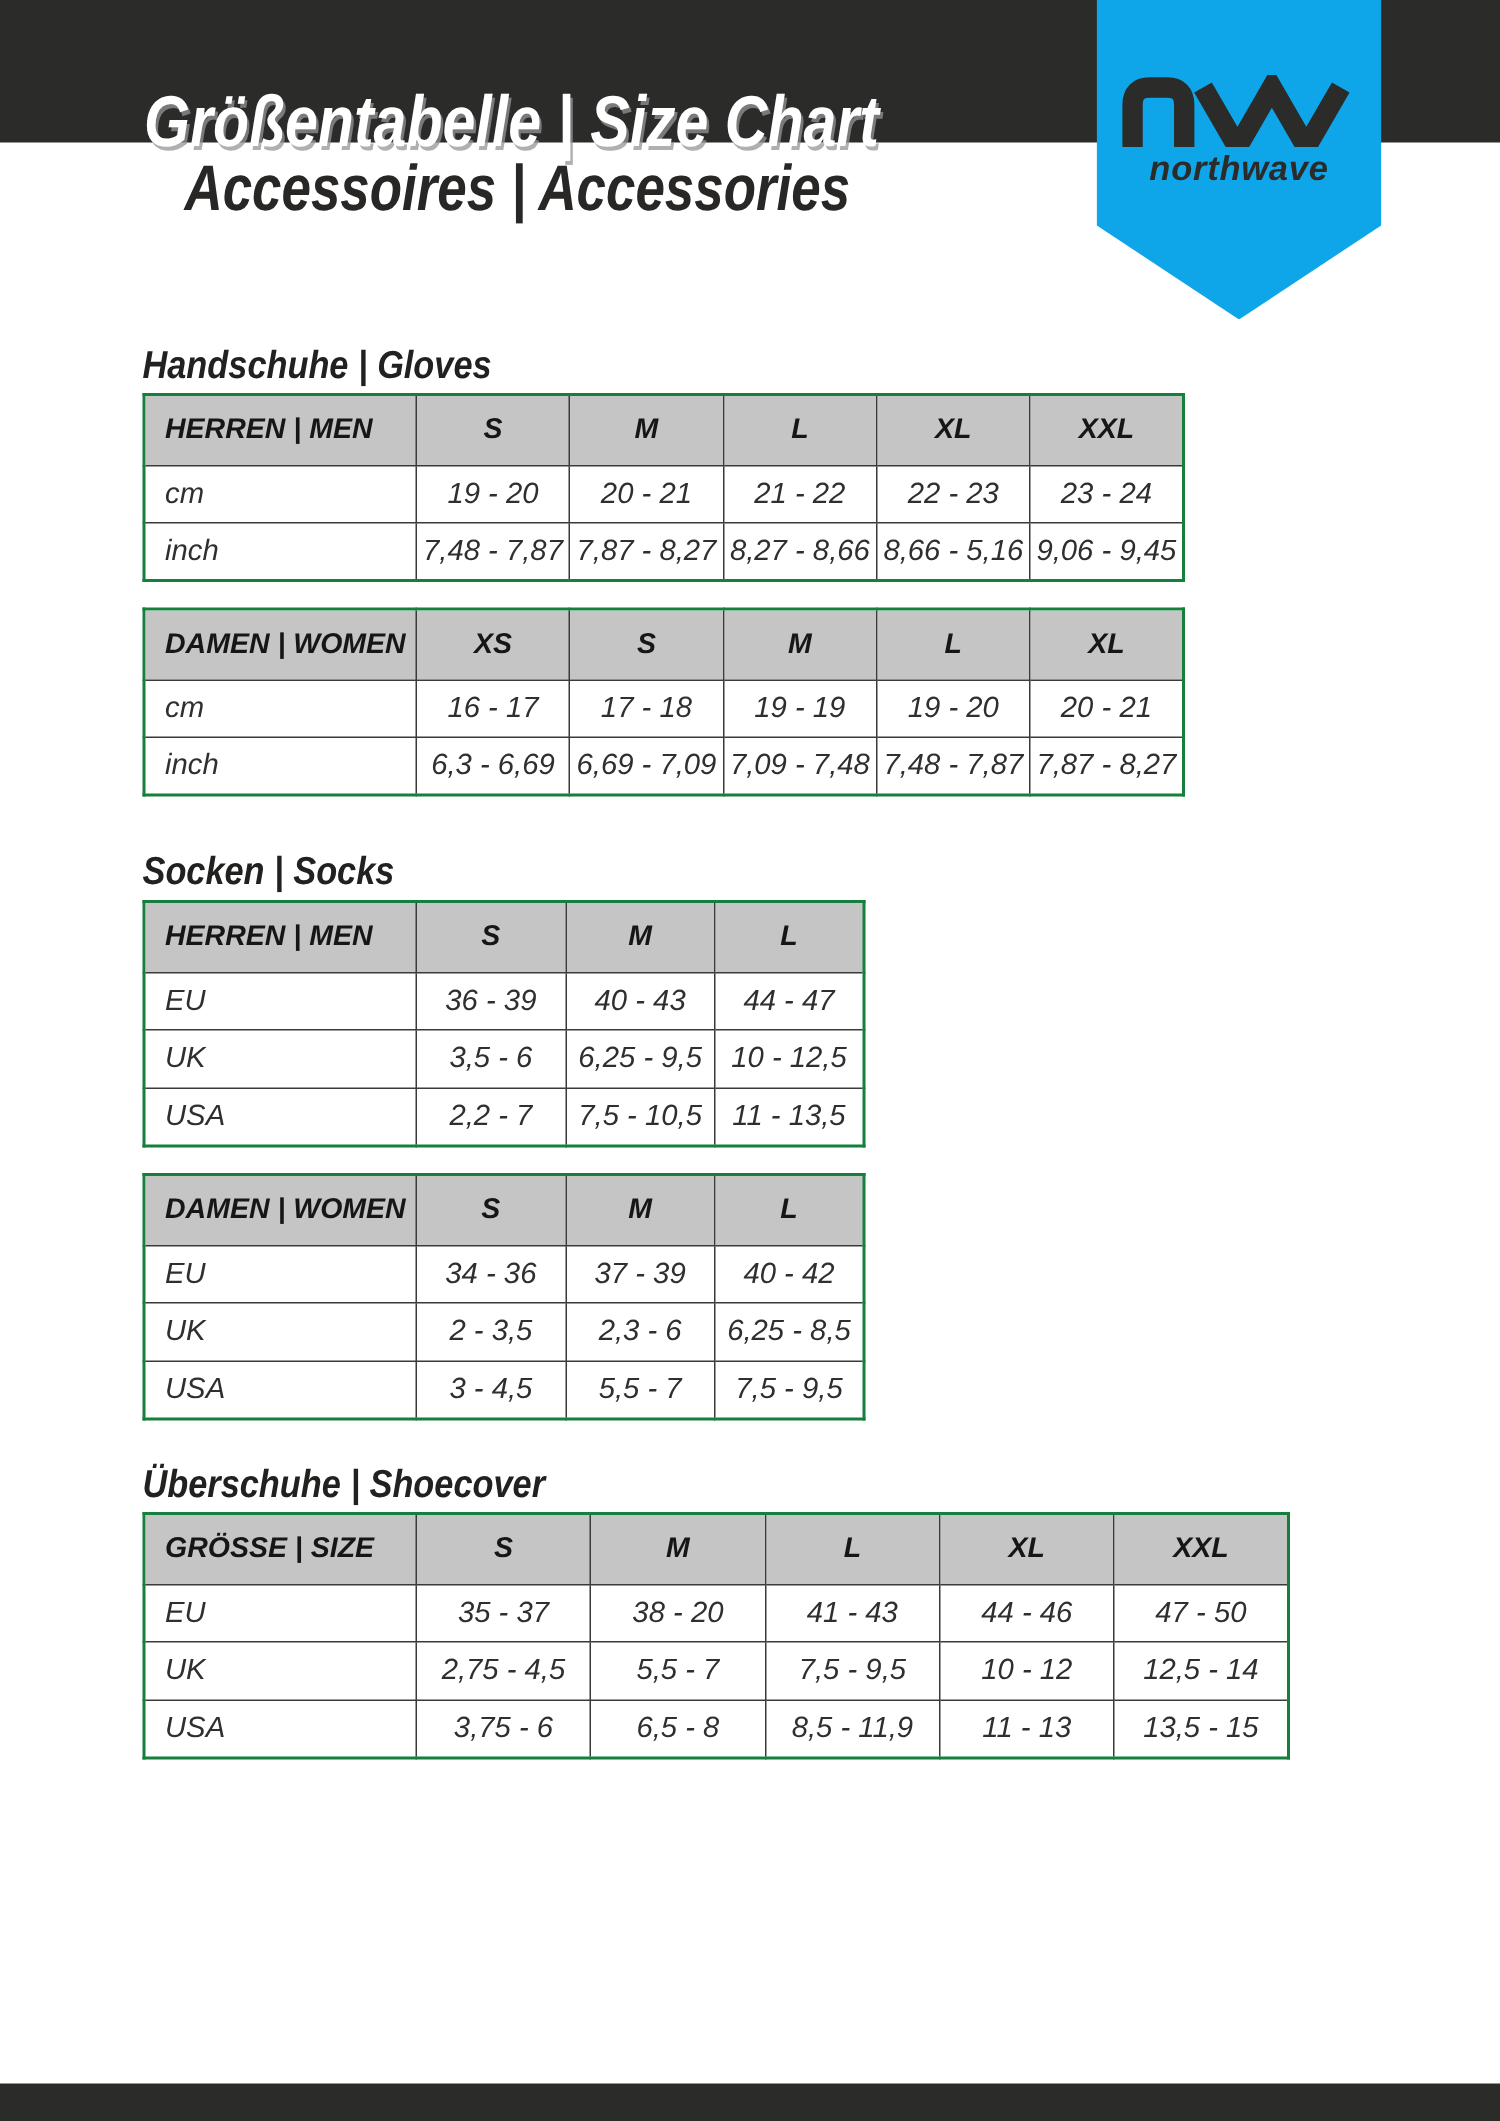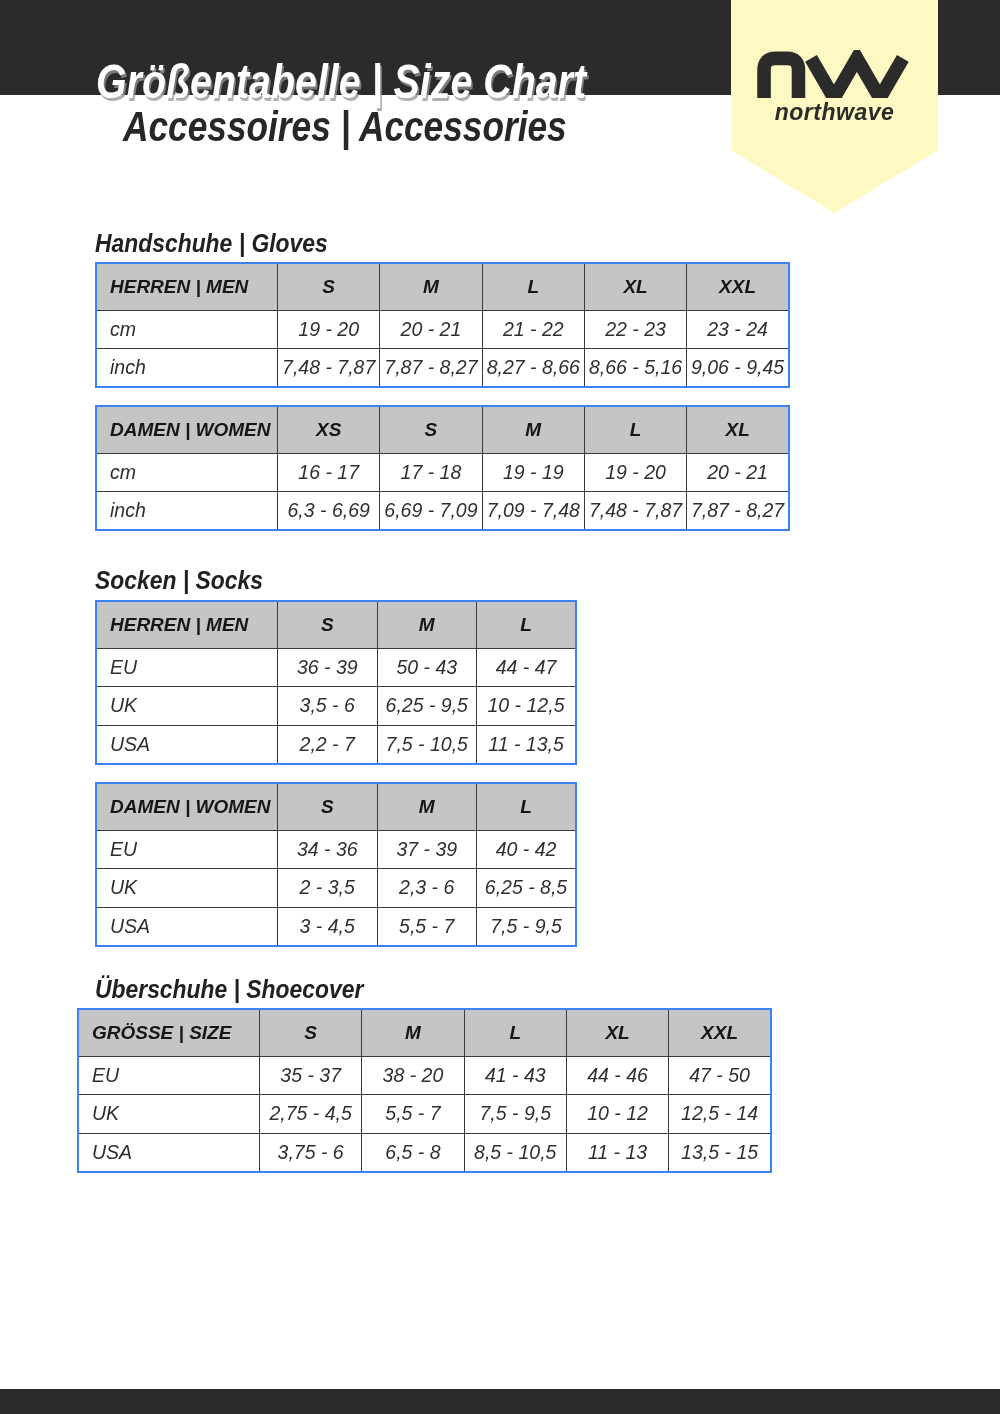--- a/index.html
+++ b/index.html
@@ -29,22 +29,22 @@
   .page-subtitle{
     position:absolute;left:123px;top:105px;
     margin:0;
     font-size:43px;font-weight:bold;line-height:1;
     color:#282726;white-space:nowrap;
     transform:scaleX(0.82);transform-origin:left top;
     z-index:3;
   }
   
   .pennant{
-    position:absolute;left:731px;top:0;width:207px;height:213px;
-    background:#fef9c3;
+    position:absolute;left:731px;top:0;width:190px;height:213px;
+    background:#0ea5e9;
     clip-path:polygon(0 0,100% 0,100% 70.5%,50% 100%,0 70.5%);
     z-index:4;
   }
   .nw-logo{
     position:absolute;left:50%;top:50px;transform:translateX(-50%);
   }
   .brand-wordmark{
     position:absolute;left:0;top:99px;width:100%;
     text-align:center;
     font-size:23px;font-weight:bold;letter-spacing:0.5px;
@@ -55,21 +55,21 @@
     position:absolute;margin:0;
     font-size:26px;font-weight:bold;line-height:1;
     color:#222120;white-space:nowrap;
     transform:scaleX(0.88);transform-origin:left top;
   }
   
   .tblmount{position:absolute;}
   table.tbl{
     width:100%;
     border-collapse:collapse;table-layout:fixed;
-    border:2px solid #3b82f6;
+    border:2px solid #15803d;
   }
   table.tbl th,table.tbl td{
     border:1.5px solid #3a3a3a;
     padding:0;
     text-align:center;
     overflow:hidden;white-space:nowrap;
   }
   table.tbl tr.hdr{height:47px;}
   table.tbl tr.data{height:38.5px;}
   table.tbl th{
@@ -181,21 +181,21 @@
             <th class="rh">HERREN | MEN</th>
             <th>S</th>
             <th>M</th>
             <th>L</th>
           </tr>
         </thead>
         <tbody>
           <tr class="data">
             <td class="rh">EU</td>
             <td>36 - 39</td>
-            <td>50 - 43</td>
+            <td>40 - 43</td>
             <td>44 - 47</td>
           </tr>
           <tr class="data">
             <td class="rh">UK</td>
             <td>3,5 - 6</td>
             <td>6,25 - 9,5</td>
             <td>10 - 12,5</td>
           </tr>
           <tr class="data">
             <td class="rh">USA</td>
@@ -233,21 +233,21 @@
             <td class="rh">USA</td>
             <td>3 - 4,5</td>
             <td>5,5 - 7</td>
             <td>7,5 - 9,5</td>
           </tr>
         </tbody>
       </table>
     </div>
 
   <h3 class="sec-heading" style="left:95px;top:976px">Überschuhe | Shoecover</h3>
-  <div class="tblmount" style="left:77px;top:1008px;width:695px">
+  <div class="tblmount" style="left:95px;top:1008px;width:765px">
       <table class="tbl">
         <thead>
           <tr class="hdr">
             <th class="rh">GRÖSSE | SIZE</th>
             <th>S</th>
             <th>M</th>
             <th>L</th>
             <th>XL</th>
             <th>XXL</th>
           </tr>
@@ -266,21 +266,21 @@
             <td>2,75 - 4,5</td>
             <td>5,5 - 7</td>
             <td>7,5 - 9,5</td>
             <td>10 - 12</td>
             <td>12,5 - 14</td>
           </tr>
           <tr class="data">
             <td class="rh">USA</td>
             <td>3,75 - 6</td>
             <td>6,5 - 8</td>
-            <td>8,5 - 10,5</td>
+            <td>8,5 - 11,9</td>
             <td>11 - 13</td>
             <td>13,5 - 15</td>
           </tr>
         </tbody>
       </table>
     </div>
 
   <div class="footer-bar"></div>
 
 </div>

